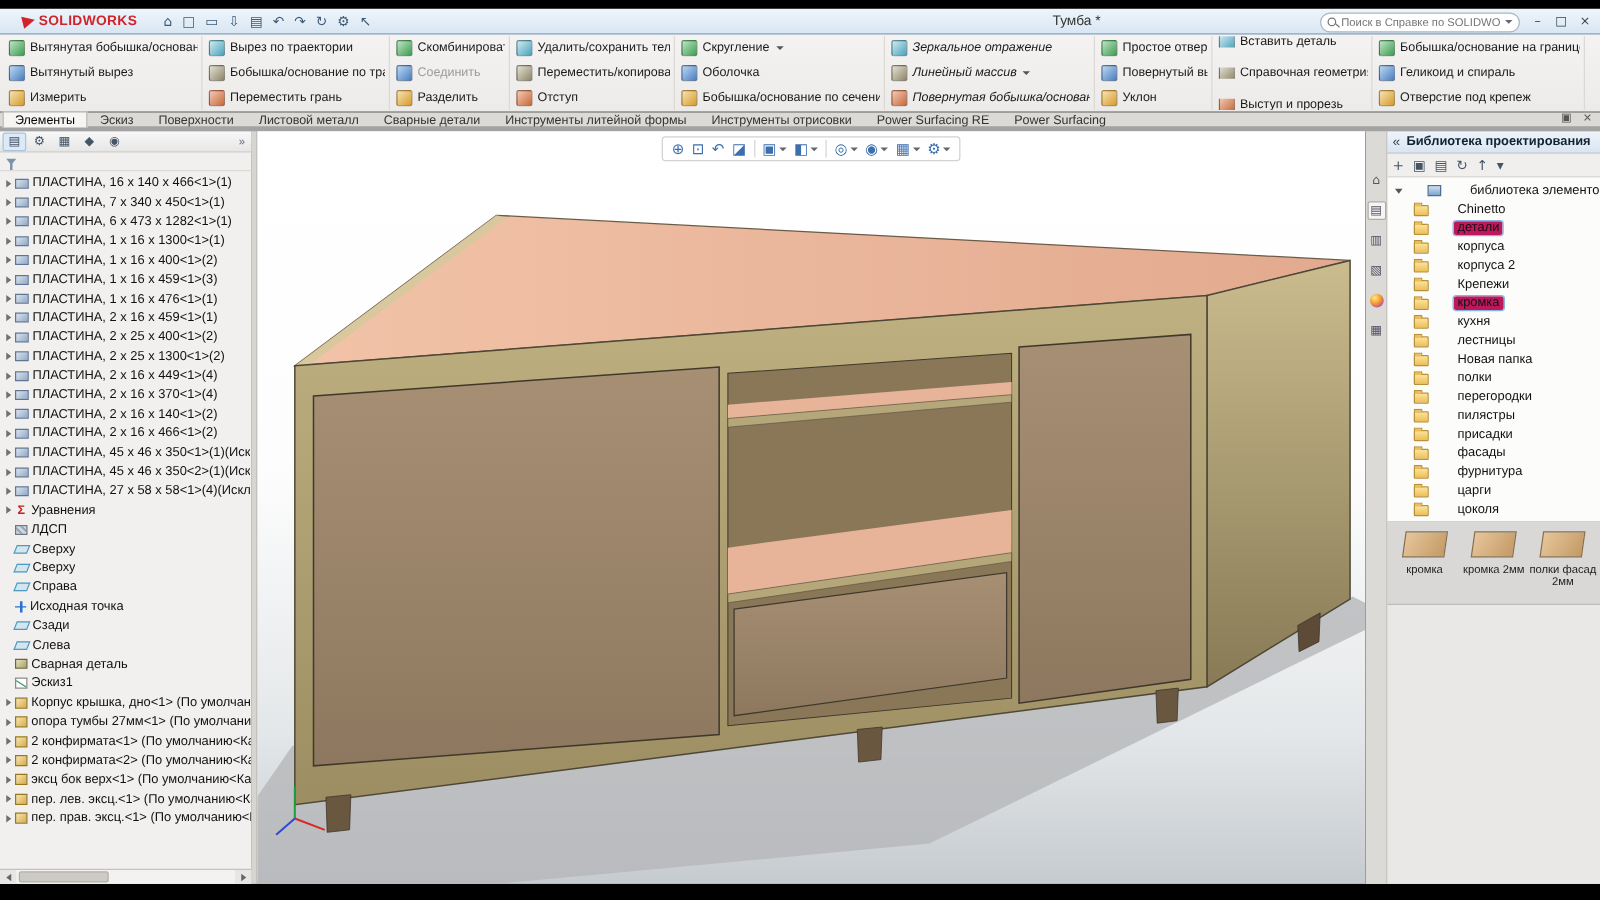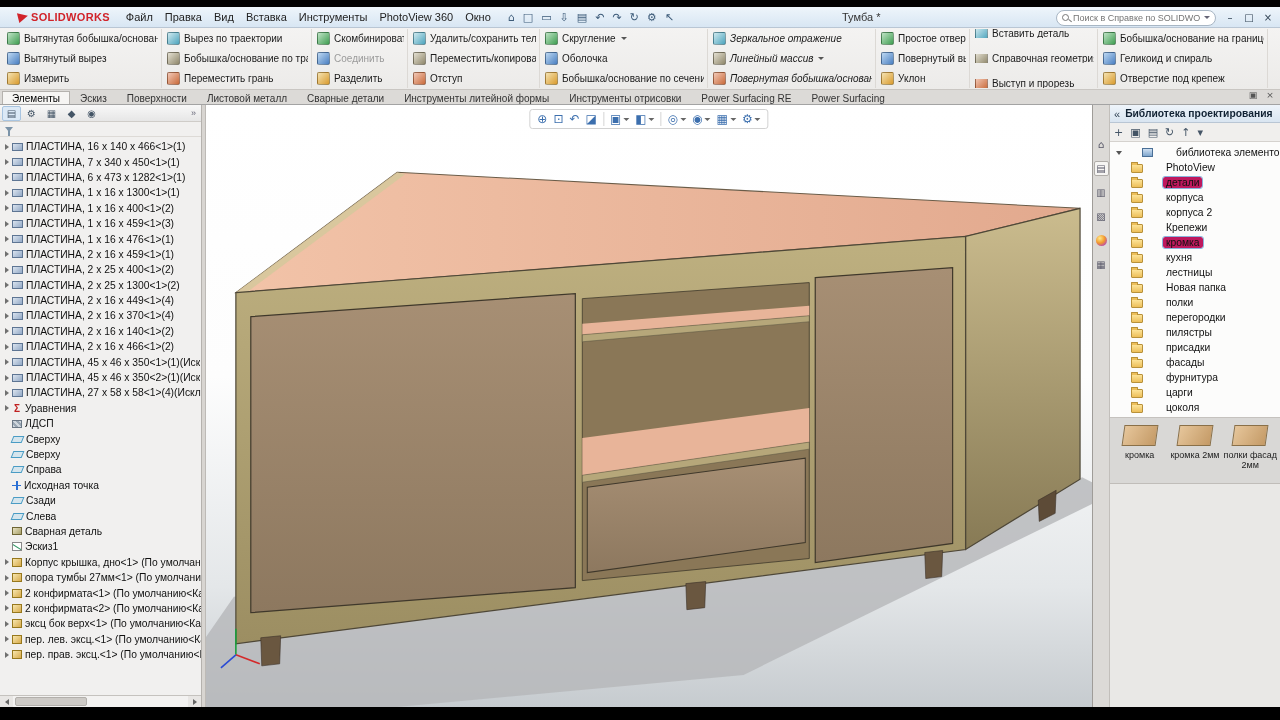--- a/index.html
+++ b/index.html
@@ -31,21 +31,21 @@
 .ritem.dis .lbl{color:#9b9b9b}
 .ric{width:13px;height:13px;flex:none;border-radius:2px;border:1px solid rgba(0,0,0,.28)}
 .c0{background:linear-gradient(135deg,#bfe3c5,#3f9e52)}
 .c1{background:linear-gradient(135deg,#bdd8f2,#4a7fc1)}
 .c2{background:linear-gradient(135deg,#f5e3b2,#d99b2e)}
 .c3{background:linear-gradient(135deg,#cfe9ef,#4da4bd)}
 .c4{background:linear-gradient(135deg,#e4e0d2,#8f876b)}
 .c5{background:linear-gradient(135deg,#f2c9b7,#c96a3a)}
 .caret{width:0;height:0;border-top:3.5px solid #555;border-left:3.5px solid transparent;border-right:3.5px solid transparent;margin-left:1px;flex:none}
 
-#tabstrip{height:15px;background:#dcdad7;display:flex;align-items:center;padding-left:2px;border-bottom:1px solid #a3a3a3;position:relative}
+#tabstrip{height:15px;background:#dcdad7;display:flex;align-items:center;padding-left:2px;border-bottom:4px solid #a3a3a3;position:relative}
 .tab{font-size:10px;color:#333;padding:1px 9px 0 9px;border:1px solid transparent;border-bottom:none;white-space:nowrap}
 .tab.active{background:#f6f5f3;border-color:#b5b2ae;color:#000}
 .ts-right{position:absolute;right:3px;top:0;display:flex;gap:3px}
 .ts-btn{font-family:"DejaVu Sans",sans-serif;font-size:9px;color:#555;width:14px;text-align:center}
 
 #main{display:flex;height:602px;background:#fff}
 #left-panel{width:202px;background:#f1f0ef;border-right:1px solid #b5b2ae;display:flex;flex-direction:column;flex:none}
 .lp-tabs{height:17px;display:flex;align-items:center;background:linear-gradient(#f8f8f8,#e6e6e6);border-bottom:1px solid #cfccc8;padding:0 2px;gap:1px}
 .lp-tab{font-family:"DejaVu Sans",sans-serif;width:19px;height:15px;display:flex;align-items:center;justify-content:center;font-size:10px;color:#456;border-radius:2px}
 .lp-tab.active{background:#dce9f6;border:1px solid #a8c4e0}
@@ -115,29 +115,20 @@
 </head>
 <body>
 
 <div id="top-black"></div>
 
 <div id="titlebar">
   <div class="logo">
     <span class="logo-mark"></span>
     <span class="logo-text">SOLIDWORKS</span>
   </div>
-  <div id="menubar">
-      <span class="menu-item">Файл</span>
-      <span class="menu-item">Правка</span>
-      <span class="menu-item">Вид</span>
-      <span class="menu-item">Вставка</span>
-      <span class="menu-item">Инструменты</span>
-      <span class="menu-item">PhotoView 360</span>
-      <span class="menu-item">Окно</span>
-    </div>
   <div class="qbar">
       <span class="qbtn">⌂</span>
       <span class="qbtn">□</span>
       <span class="qbtn">▭</span>
       <span class="qbtn">⇩</span>
       <span class="qbtn">▤</span>
       <span class="qbtn">↶</span>
       <span class="qbtn">↷</span>
       <span class="qbtn">↻</span>
       <span class="qbtn">⚙</span>
@@ -616,21 +607,21 @@
           <span class="tp-tool">▾</span>
         </div>
       <div class="tp-tree">
           <div class="tp-row">
             <span class="tp-caret"></span>
             <span class="tic tic-library"></span>
             <span class="tp-label">библиотека элементов</span>
           </div>
           <div class="tp-row indent">
             <span class="tic tic-folder"></span>
-            <span class="tp-label">PhotoView</span>
+            <span class="tp-label">Chinetto</span>
           </div>
           <div class="tp-row indent">
             <span class="tic tic-folder"></span>
             <span class="tp-label sel">детали</span>
           </div>
           <div class="tp-row indent">
             <span class="tic tic-folder"></span>
             <span class="tp-label">корпуса</span>
           </div>
           <div class="tp-row indent">

